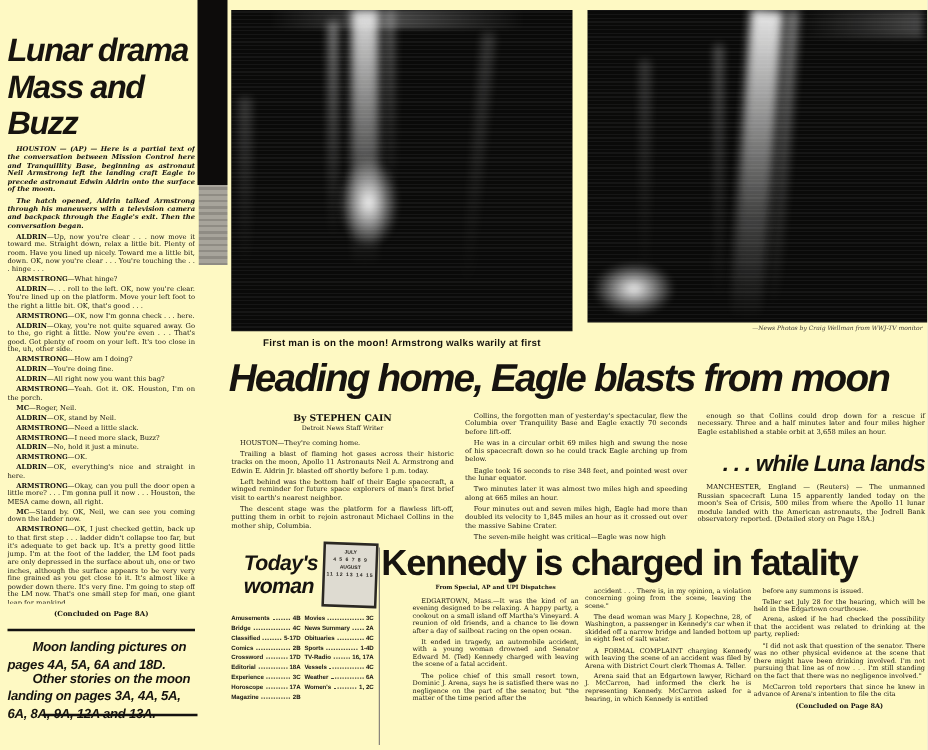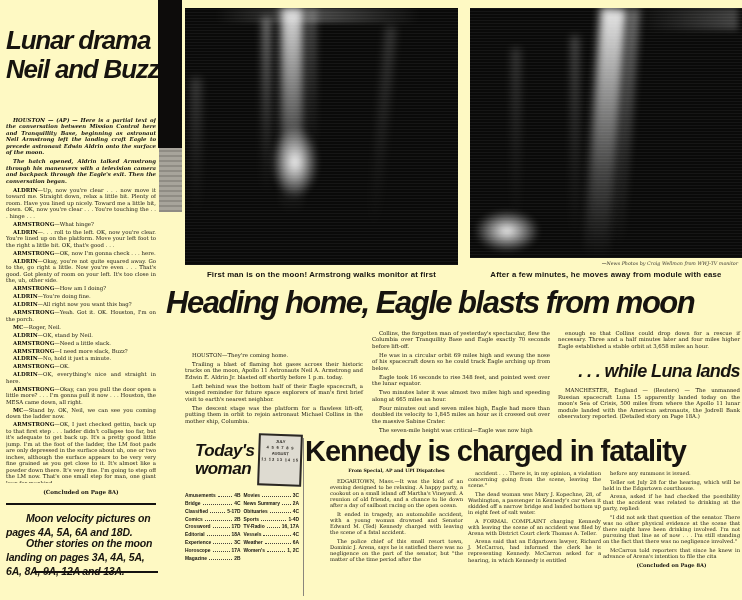--- a/index.html
+++ b/index.html
@@ -51,21 +51,21 @@
   #pr-haze{left:168px;top:0;width:100px;height:22px;opacity:.25;background:linear-gradient(90deg,rgba(255,255,255,0),rgba(255,255,255,.9));filter:blur(3px);}
 
   .caption{position:absolute;top:271px;text-align:center;
     font:700 7.8px/1.1 "Liberation Sans",sans-serif;letter-spacing:.2px;}
   #caption-left{left:185px;width:273px;}
   #caption-right{left:470px;width:272px;}
   .credit{position:absolute;left:470px;top:262px;width:268px;text-align:right;
     font:italic 4.8px/1 "DejaVu Serif",serif;color:#3a362f;}
 
   
-  .eagle-head{position:absolute;left:166px;top:287px;width:559px;
+  .eagle-head{position:absolute;left:183px;top:287px;width:559px;
     font:italic 700 31px/1 "Liberation Sans",sans-serif;letter-spacing:-1.5px;white-space:nowrap;}
   .byline{position:absolute;left:185px;top:331px;width:178px;text-align:center;
     font:700 7.4px/1.2 "DejaVu Serif",serif;}
   .byline .org{display:block;font:400 5px/1.2 "DejaVu Serif",serif;}
   .news{position:absolute;font-size:5.4px;line-height:1.2;text-align:justify;}
   #eagle-col1{left:185px;top:352px;width:178px;}
   #eagle-col2{left:372px;top:330px;width:178px;height:110px;overflow:hidden;}
   #eagle-col3{left:558px;top:330px;width:182px;}
   .luna-head{font:italic 700 18px/1 "Liberation Sans",sans-serif;letter-spacing:-.6px;
     margin:13px 0 7px;text-align:right;}
@@ -96,21 +96,21 @@
   .idx-dots{flex:1;border-bottom:1px dotted #4a463f;margin:0 2px 1px;}
   .idx-page{white-space:nowrap;}
 </style>
 </head>
 <body>
 
 <div class="page">
 
   <div class="lunar-head">
     <div>Lunar drama</div>
-    <div>Neil and Buzz</div>
+    <div>Mass and Buzz</div>
   </div>
 
   <div class="lunar-body">
     <div class="intro">
         <p class="para">HOUSTON — (AP) — Here is a partial text of the conversation between Mission Control here and Tranquillity Base, beginning as astronaut Neil Armstrong left the landing craft Eagle to precede astronaut Edwin Aldrin onto the surface of the moon.</p>
         <p class="para">The hatch opened, Aldrin talked Armstrong through his maneuvers with a television camera and backpack through the Eagle's exit. Then the conversation began.</p>
       </div>
     <div>
         <p class="dlg"><b>ALDRIN</b>—Up, now you're clear . . . now move it toward me. Straight down, relax a little bit. Plenty of room. Have you lined up nicely. Toward me a little bit, down. OK, now you're clear . . . You're touching the . . . hinge . . .</p>
         <p class="dlg"><b>ARMSTRONG</b>—What hinge?</p>
@@ -130,21 +130,21 @@
         <p class="dlg"><b>ALDRIN</b>—OK, everything's nice and straight in here.</p>
         <p class="dlg"><b>ARMSTRONG</b>—Okay, can you pull the door open a little more? . . . I'm gonna pull it now . . . Houston, the MESA came down, all right.</p>
         <p class="dlg"><b>MC</b>—Stand by. OK, Neil, we can see you coming down the ladder now.</p>
         <p class="dlg"><b>ARMSTRONG</b>—OK, I just checked gettin, back up to that first step . . . ladder didn't collapse too far, but it's adequate to get back up. It's a pretty good little jump. I'm at the foot of the ladder, the LM foot pads are only depressed in the surface about uh, one or two inches, although the surface appears to be very very fine grained as you get close to it. It's almost like a powder down there. It's very fine. I'm going to step off the LM now. That's one small step for man, one giant leap for mankind.</p>
       </div>
 
   </div>
 
   <div class="concluded">(Concluded on Page 8A)</div>
   <div class="rule-a"></div>
-  <div class="pointer" id="pointer1">Moon velocity pictures on pages 4A, 5A, 6A and 18D.</div>
+  <div class="pointer" id="pointer1">Moon landing pictures on pages 4A, 5A, 6A and 18D.</div>
   <div class="pointer" id="pointer2">Other stories on the moon landing on pages 3A, 4A, 5A, 6A, 8A, 9A, 12A and 13A.</div>
   <div class="rule-b"></div>
 
   <div class="strip-black"></div>
   <div class="strip-gray"></div>
 
   <div class="photo" id="photo-left">
     <div class="streak" id="pl-s2"></div>
     <div class="streak" id="pl-s1"></div>
     <div class="streak" id="pl-s3"></div>
@@ -159,24 +159,27 @@
     <div class="streak" id="pr-s3"></div>
     <div class="streak" id="pr-s1"></div>
     <div class="streak" id="pr-s2"></div>
     <div class="streak" id="pr-s4"></div>
     <div class="blob" id="pr-blob"></div>
     <div id="pr-haze" style="position:absolute;"></div>
     <div class="scanlines"></div>
   </div>
 
   <div class="credit">—News Photos by Craig Wellman from WWJ-TV monitor</div>
-  <div class="caption" id="caption-left">First man is on the moon! Armstrong walks monitor at first</div>
-  <div class="caption" id="caption-right">After a few minutes, he moves away from module with ease</div>
+  <div class="caption" id="caption-left">First man is on the moon! Armstrong walks warily at first</div>
 
   <div class="eagle-head">Heading home, Eagle blasts from moon</div>
+  <div class="byline">
+    <span>By STEPHEN CAIN</span>
+    <span class="org">Detroit News Staff Writer</span>
+  </div>
   <div class="news" id="eagle-col1">
       <p class="para">HOUSTON—They're coming home.</p>
       <p class="para">Trailing a blast of flaming hot gases across their historic tracks on the moon, Apollo 11 Astronauts Neil A. Armstrong and Edwin E. Aldrin Jr. blasted off shortly before 1 p.m. today.</p>
       <p class="para">Left behind was the bottom half of their Eagle spacecraft, a winged reminder for future space explorers of man's first brief visit to earth's nearest neighbor.</p>
       <p class="para">The descent stage was the platform for a flawless lift-off, putting them in orbit to rejoin astronaut Michael Collins in the mother ship, Columbia.</p>
     </div>
   <div class="news" id="eagle-col2">
       <p class="para">Collins, the forgotten man of yesterday's spectacular, flew the Columbia over Tranquility Base and Eagle exactly 70 seconds before lift-off.</p>
       <p class="para">He was in a circular orbit 69 miles high and swung the nose of his spacecraft down so he could track Eagle arching up from below.</p>
       <p class="para">Eagle took 16 seconds to rise 348 feet, and pointed west over the lunar equator.</p>

